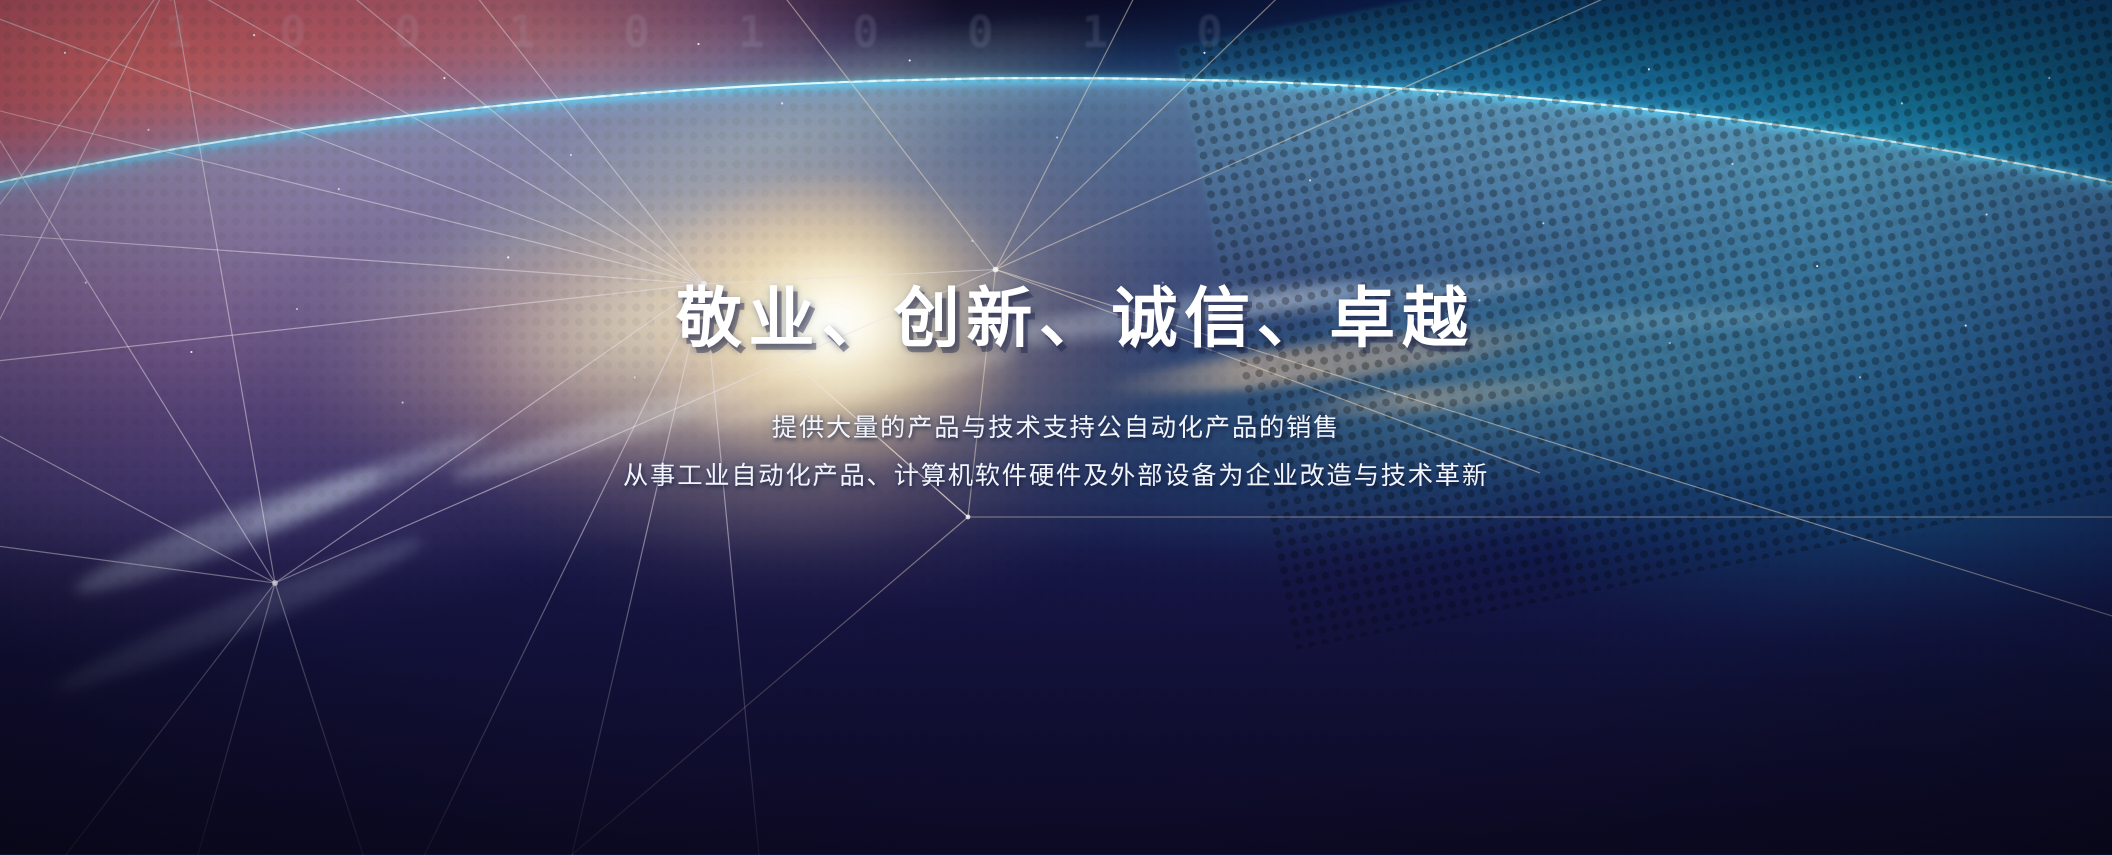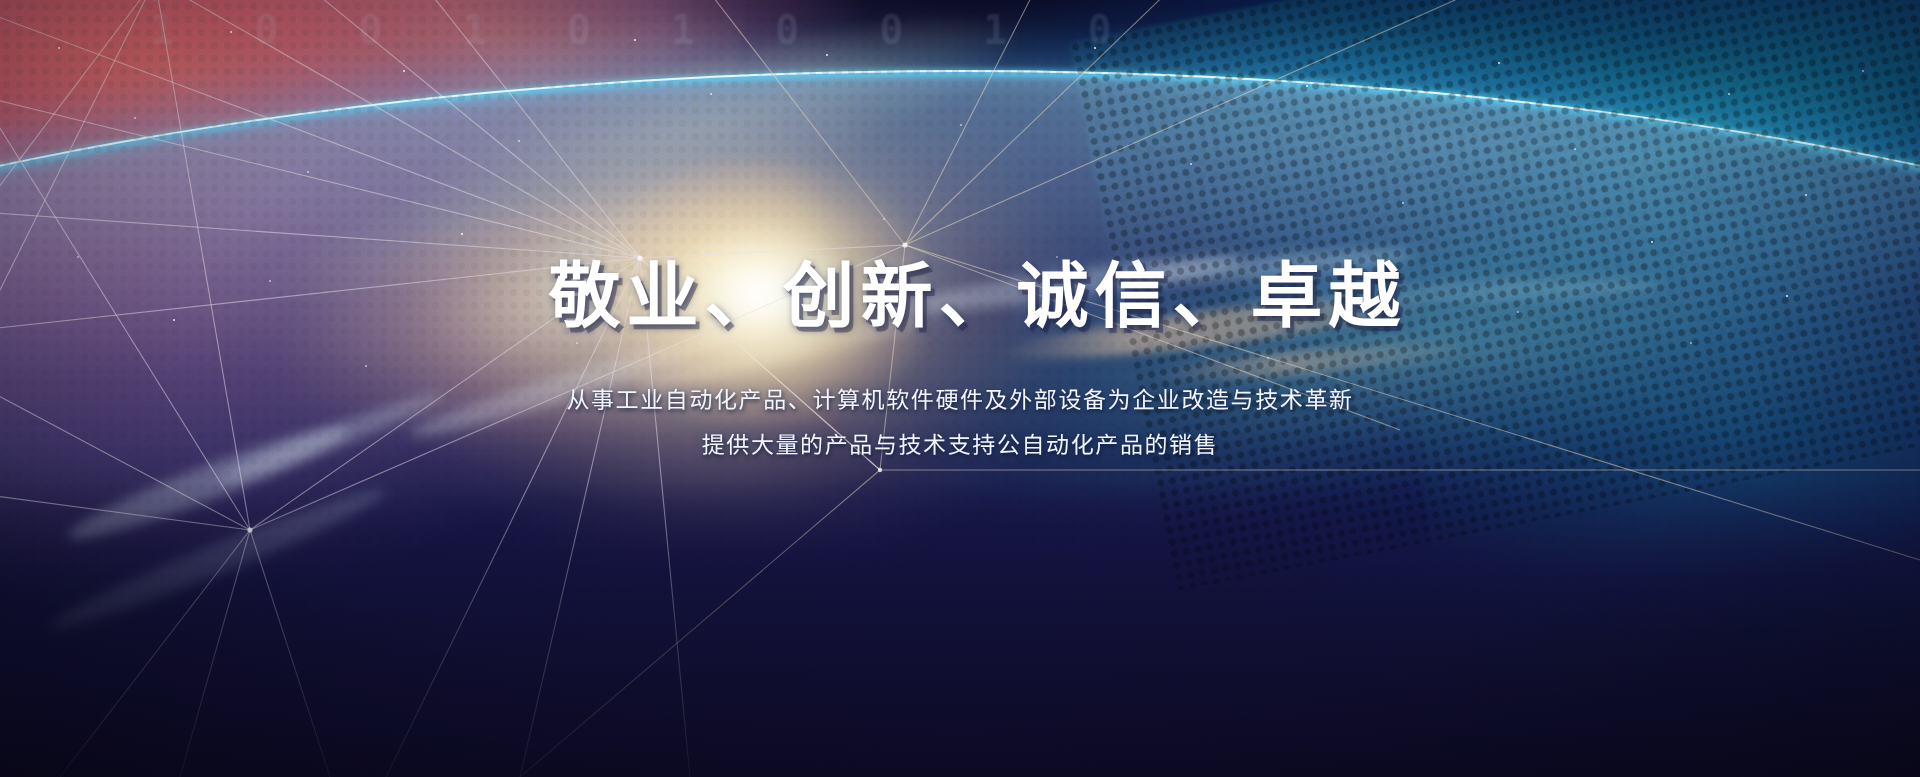--- a/index.html
+++ b/index.html
@@ -220,21 +220,21 @@
     background:linear-gradient(180deg, rgba(12,10,36,0) 0%, rgba(14,11,40,0.55) 48%, rgba(12,9,34,0.88) 100%);
   }
 
   
   #copy{
     position:absolute;left:0;right:0;top:258px;
     text-align:center;z-index:40;
   }
   #headline{
     margin:0;
-    font-size:72px;
+    font-size:60px;
     font-weight:700;
     line-height:1.06;
     color:#ffffff;
     letter-spacing:6px;
     text-shadow:
        4px 5px 0 rgba(28,34,72,0.42),
        2px 3px 7px rgba(20,26,60,0.55),
        0 0 26px rgba(150,200,255,0.25);
     padding-left: 35px;
   }
@@ -380,18 +380,18 @@
   </div>
 
   <div class="layer" id="binary">1 0 0 1 0 1 0 0 1 0</div>
 
   <div class="layer" id="bottom-fade"></div>
   <div class="layer" id="vignette"></div>
 
   <div id="copy">
     <h1 id="headline">敬业、创新、诚信、卓越</h1>
     <p id="sub">
+      <span class="sub-line">提供大量的产品与技术支持公自动化产品的销售</span>
       <span class="sub-line">从事工业自动化产品、计算机软件硬件及外部设备为企业改造与技术革新</span>
-      <span class="sub-line">提供大量的产品与技术支持公自动化产品的销售</span>
     </p>
   </div>
 
 </div>
 
 </body></html>

